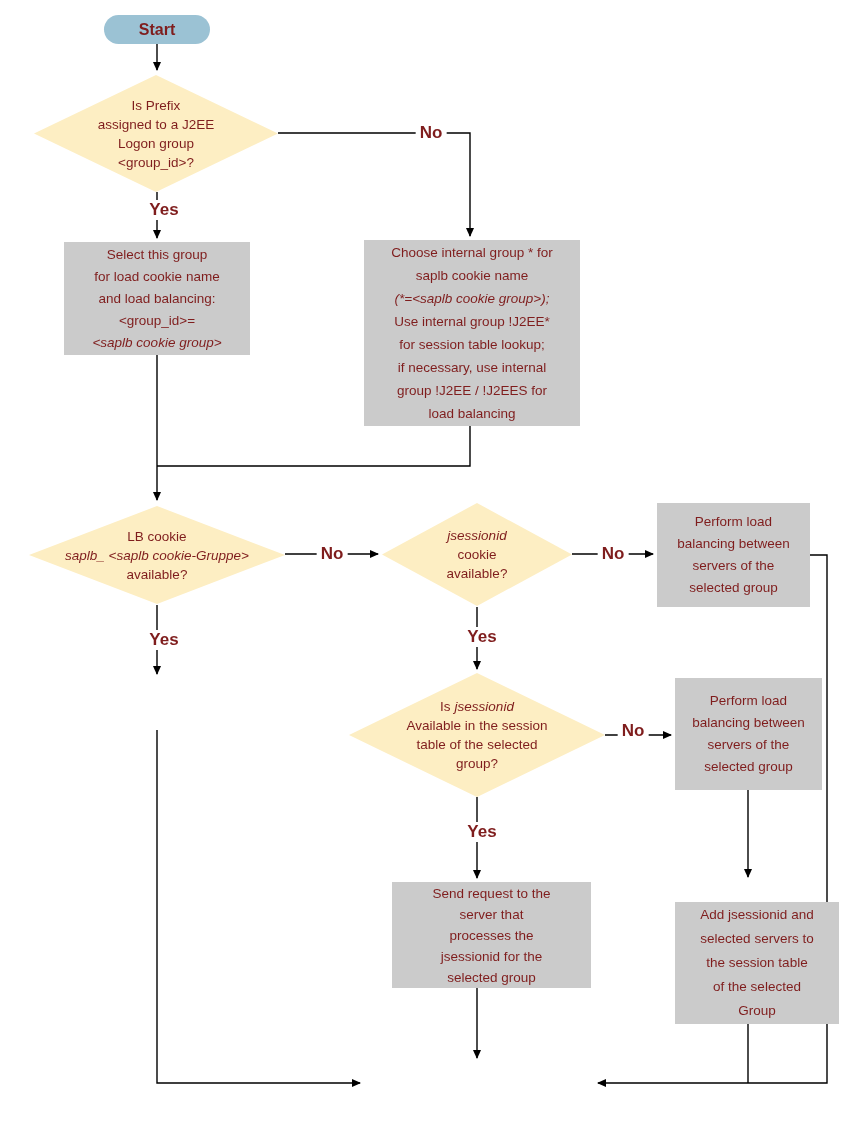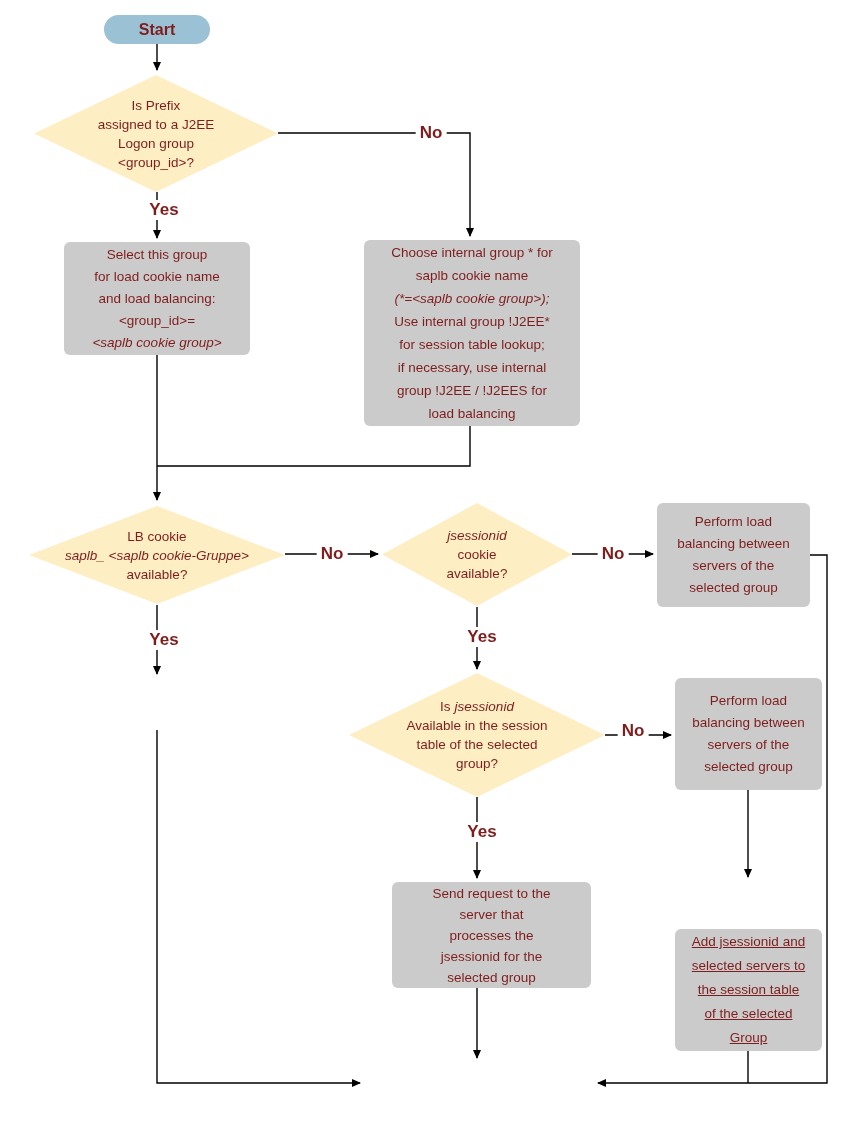--- a/index.html
+++ b/index.html
@@ -9,21 +9,21 @@
     overflow:hidden;
     margin-left:12px;
   }
   #wires { position:absolute; left:0; top:0; width:850px; height:1134px; }
   .node {
     position:absolute; display:flex; flex-direction:column;
     align-items:center; justify-content:center; text-align:center;
     font-size:13.5px;
   }
   .terminal { border-radius:22px; font-weight:bold; font-size:16px; }
-  .process  { background:#cbcbcb;border-radius:6px; }
+  .process  { background:#cbcbcb; }
   .decision { clip-path:polygon(50% 0%, 100% 50%, 50% 100%, 0% 50%); }
   .ln { line-height:22px; white-space:nowrap; }
   .decision .ln { line-height:19px; }
   .lh21 .ln { line-height:21px; }
   .lh23 .ln { line-height:23px; }
   .lh24 .ln { line-height:24px; }
   .italic { font-style:italic; }
   .gap { margin-left:4px; }
   .edge-label {
     position:absolute; transform:translate(-50%,-50%);
@@ -127,21 +127,21 @@
   </div>
 
   <div class="node process lh21" style="left: 380px; top: 882px; width: 199px; height: 106px; background: rgb(203, 203, 203);">
     <div class="ln">Send request to the</div>
     <div class="ln">server that</div>
     <div class="ln">processes the</div>
     <div class="ln">jsessionid for the</div>
     <div class="ln">selected group</div>
   </div>
 
-  <div class="node process lh24" style="left: 663px; top: 929px; width: 147px; height: 122px; background: rgb(203, 203, 203); text-decoration: underline;">
+  <div class="node process lh24" style="left: 663px; top: 902px; width: 164px; height: 122px; background: rgb(203, 203, 203);">
     <div class="ln">Add jsessionid and</div>
     <div class="ln">selected servers to</div>
     <div class="ln">the session table</div>
     <div class="ln">of the selected</div>
     <div class="ln">Group</div>
   </div>
 
 
   <div class="edge-label" style="left:419px;top:133px">No</div>
   <div class="edge-label" style="left:152px;top:210px">Yes</div>

